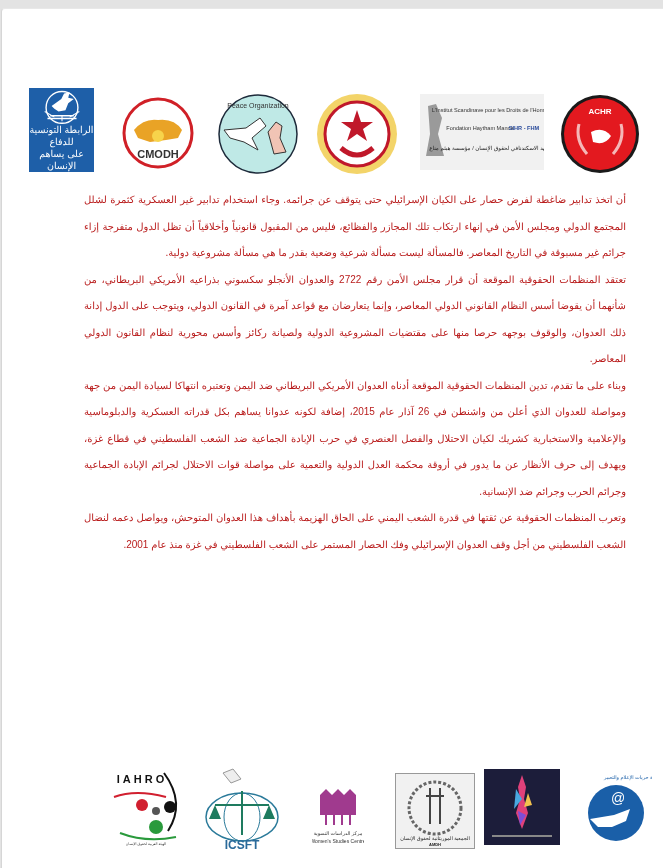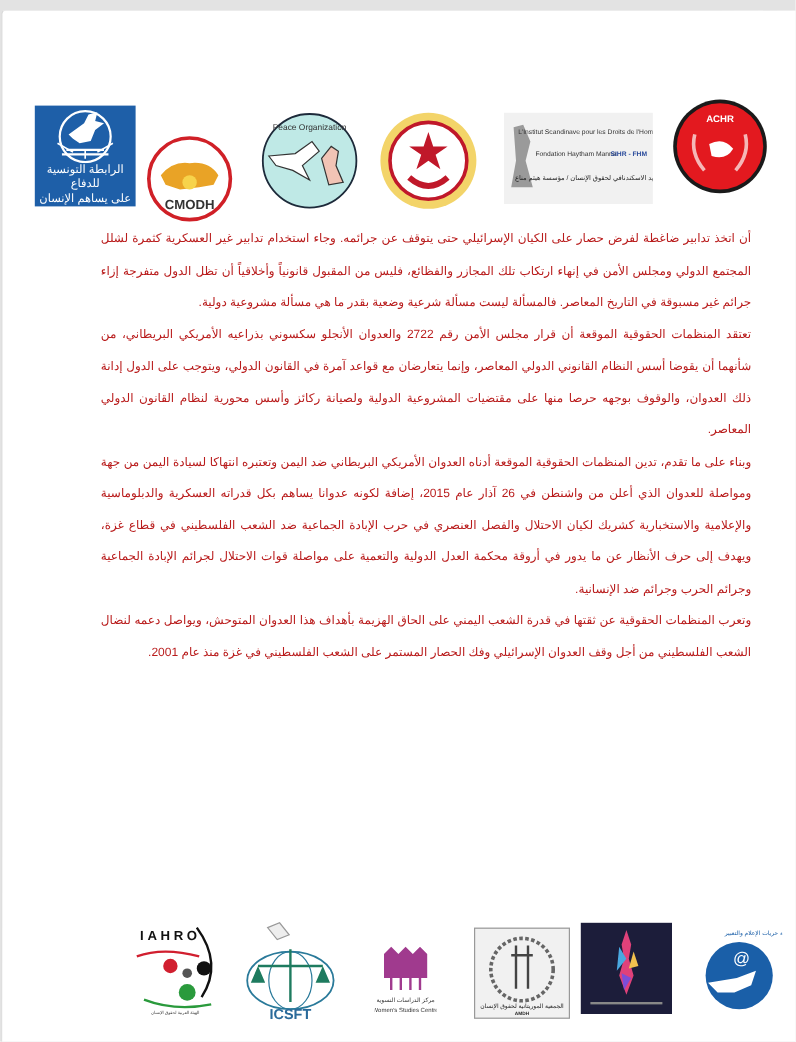--- a/index.html
+++ b/index.html
@@ -9,34 +9,34 @@
   .body-text{position:absolute;left:82px;top:178px;width:542px;direction:rtl;text-align:justify;text-align-last:right;color:#b91c1c;font-family:Liberation Sans, sans-serif;font-size:10px;line-height:26.5px;}
   .body-text p{margin:0;}
   .lbl{font-family:"Liberation Sans",sans-serif;}
   svg text{font-family:"Liberation Sans",sans-serif;}
 </style>
 </head>
 <body>
 
 <div class="page">
 
-  <div class="logo" style="left:27px;top:79px;width:84px;height:84px;background:#1e5fa8;flex-direction:column;justify-content:flex-start;">
+  <div class="logo" style="left:27px;top:79px;width:65px;height:84px;background:#1e5fa8;flex-direction:column;justify-content:flex-start;">
     <svg width="70" height="52" viewBox="0 0 70 52">
       <circle cx="35" cy="28" r="23" fill="none" stroke="#fff" stroke-width="2"></circle>
       <path d="M20 26 L34 16 L38 8 L46 6 L44 14 L52 16 L44 22 L40 32 L30 34 L24 30 Z" fill="#fff"></path>
       <path d="M14 44 L56 44 M18 40 L52 40" stroke="#fff" stroke-width="2"></path>
       <path d="M10 34 L24 42 M60 34 L46 42 M35 48 L35 40" stroke="#fff" stroke-width="1.5"></path>
     </svg>
     <div class="lbl" style="color:#fff;font-size:9.5px;line-height:12px;text-align:center;direction:rtl;">
       <div>الرابطة التونسية للدفاع</div>
       <div>على يساهم الإنسان</div>
     </div>
   </div>
 
-  <div class="logo" style="left:118px;top:103px;width:76px;height:74px;">
+  <div class="logo" style="left:118px;top:87px;width:76px;height:74px;">
     <svg width="76" height="74" viewBox="0 0 76 74">
       <circle cx="38" cy="37" r="34" fill="#fff" stroke="#d02027" stroke-width="3"></circle>
       <path d="M14 34 Q24 22 38 24 Q54 22 62 34 L58 42 L46 44 L30 46 L18 42 Z" fill="#e9a326"></path>
       <circle cx="38" cy="40" r="6" fill="#f7d34b"></circle>
       <text x="38" y="62" text-anchor="middle" font-size="11" font-weight="bold" fill="#333">CMODH</text>
     </svg>
   </div>
 
   <div class="logo" style="left:214px;top:83px;width:84px;height:84px;">
     <svg width="84" height="84" viewBox="0 0 84 84">
@@ -59,21 +59,21 @@
   <div class="logo" style="left:418px;top:85px;width:124px;height:76px;background:#f1f1f1;">
     <svg width="124" height="76" viewBox="0 0 124 76">
       <path d="M8 12 L16 10 L22 24 L18 40 L24 62 L6 62 L10 40 Z" fill="#9a9a9a"></path>
       <text x="72" y="18" text-anchor="middle" font-size="5.6" fill="#333">L'Institut Scandinave pour les Droits de l'Homme</text>
       <text x="60" y="36" text-anchor="middle" font-size="5.6" fill="#333">Fondation Haytham Manna</text>
       <text x="104" y="36" text-anchor="middle" font-size="5.6" font-weight="bold" fill="#2a4b9b">SIHR - FHM</text>
       <text x="72" y="56" text-anchor="middle" font-size="5.6" fill="#222">المعهد الاسكندنافي لحقوق الإنسان / مؤسسة هيثم مناع</text>
     </svg>
   </div>
 
-  <div class="logo" style="left:557px;top:73px;width:82px;height:80px;">
+  <div class="logo" style="left:557px;top:85px;width:82px;height:80px;">
     <svg width="82" height="80" viewBox="0 0 82 80">
       <circle cx="41" cy="40" r="39" fill="#1a1a1a"></circle>
       <circle cx="41" cy="40" r="36" fill="#e3191f"></circle>
       <text x="41" y="20" text-anchor="middle" font-size="8" font-weight="bold" fill="#fff">ACHR</text>
       <path d="M20 30 Q16 46 28 60 M62 30 Q66 46 54 60" stroke="#f5b7b7" stroke-width="3" fill="none"></path>
       <path d="M32 38 Q44 32 52 42 Q46 52 34 48 Z" fill="#fff"></path>
     </svg>
   </div>
 
   <div class="body-text">

